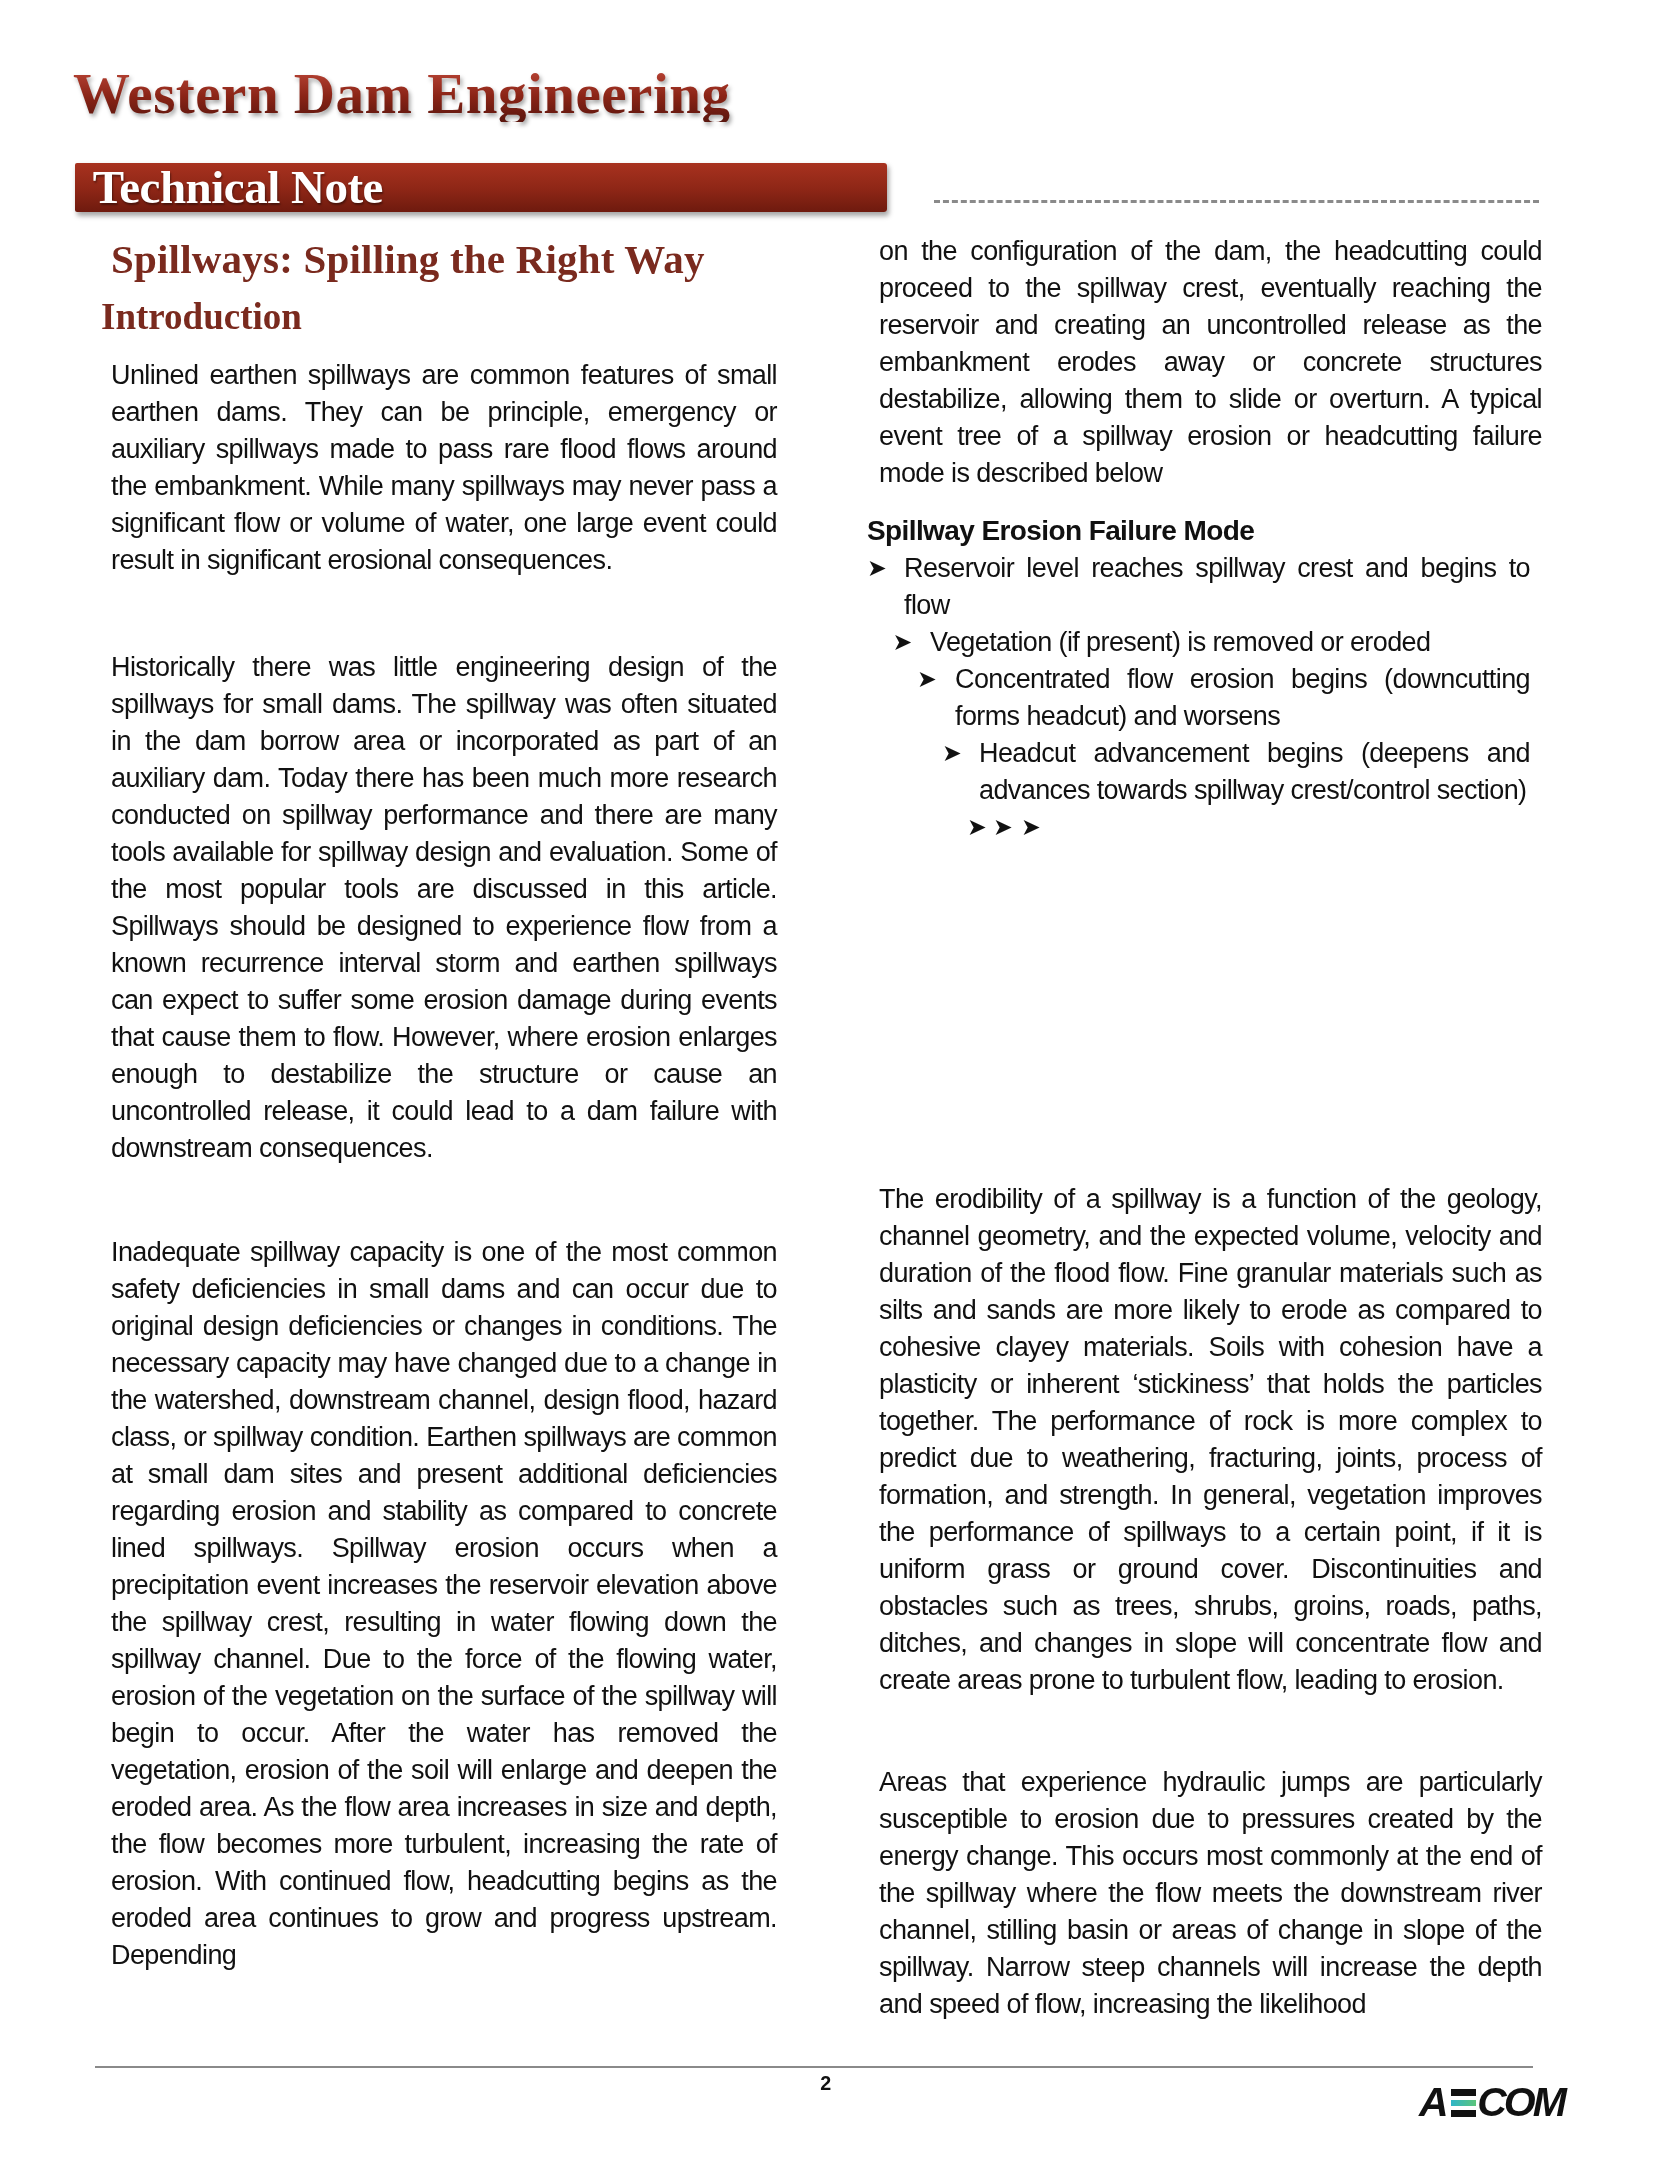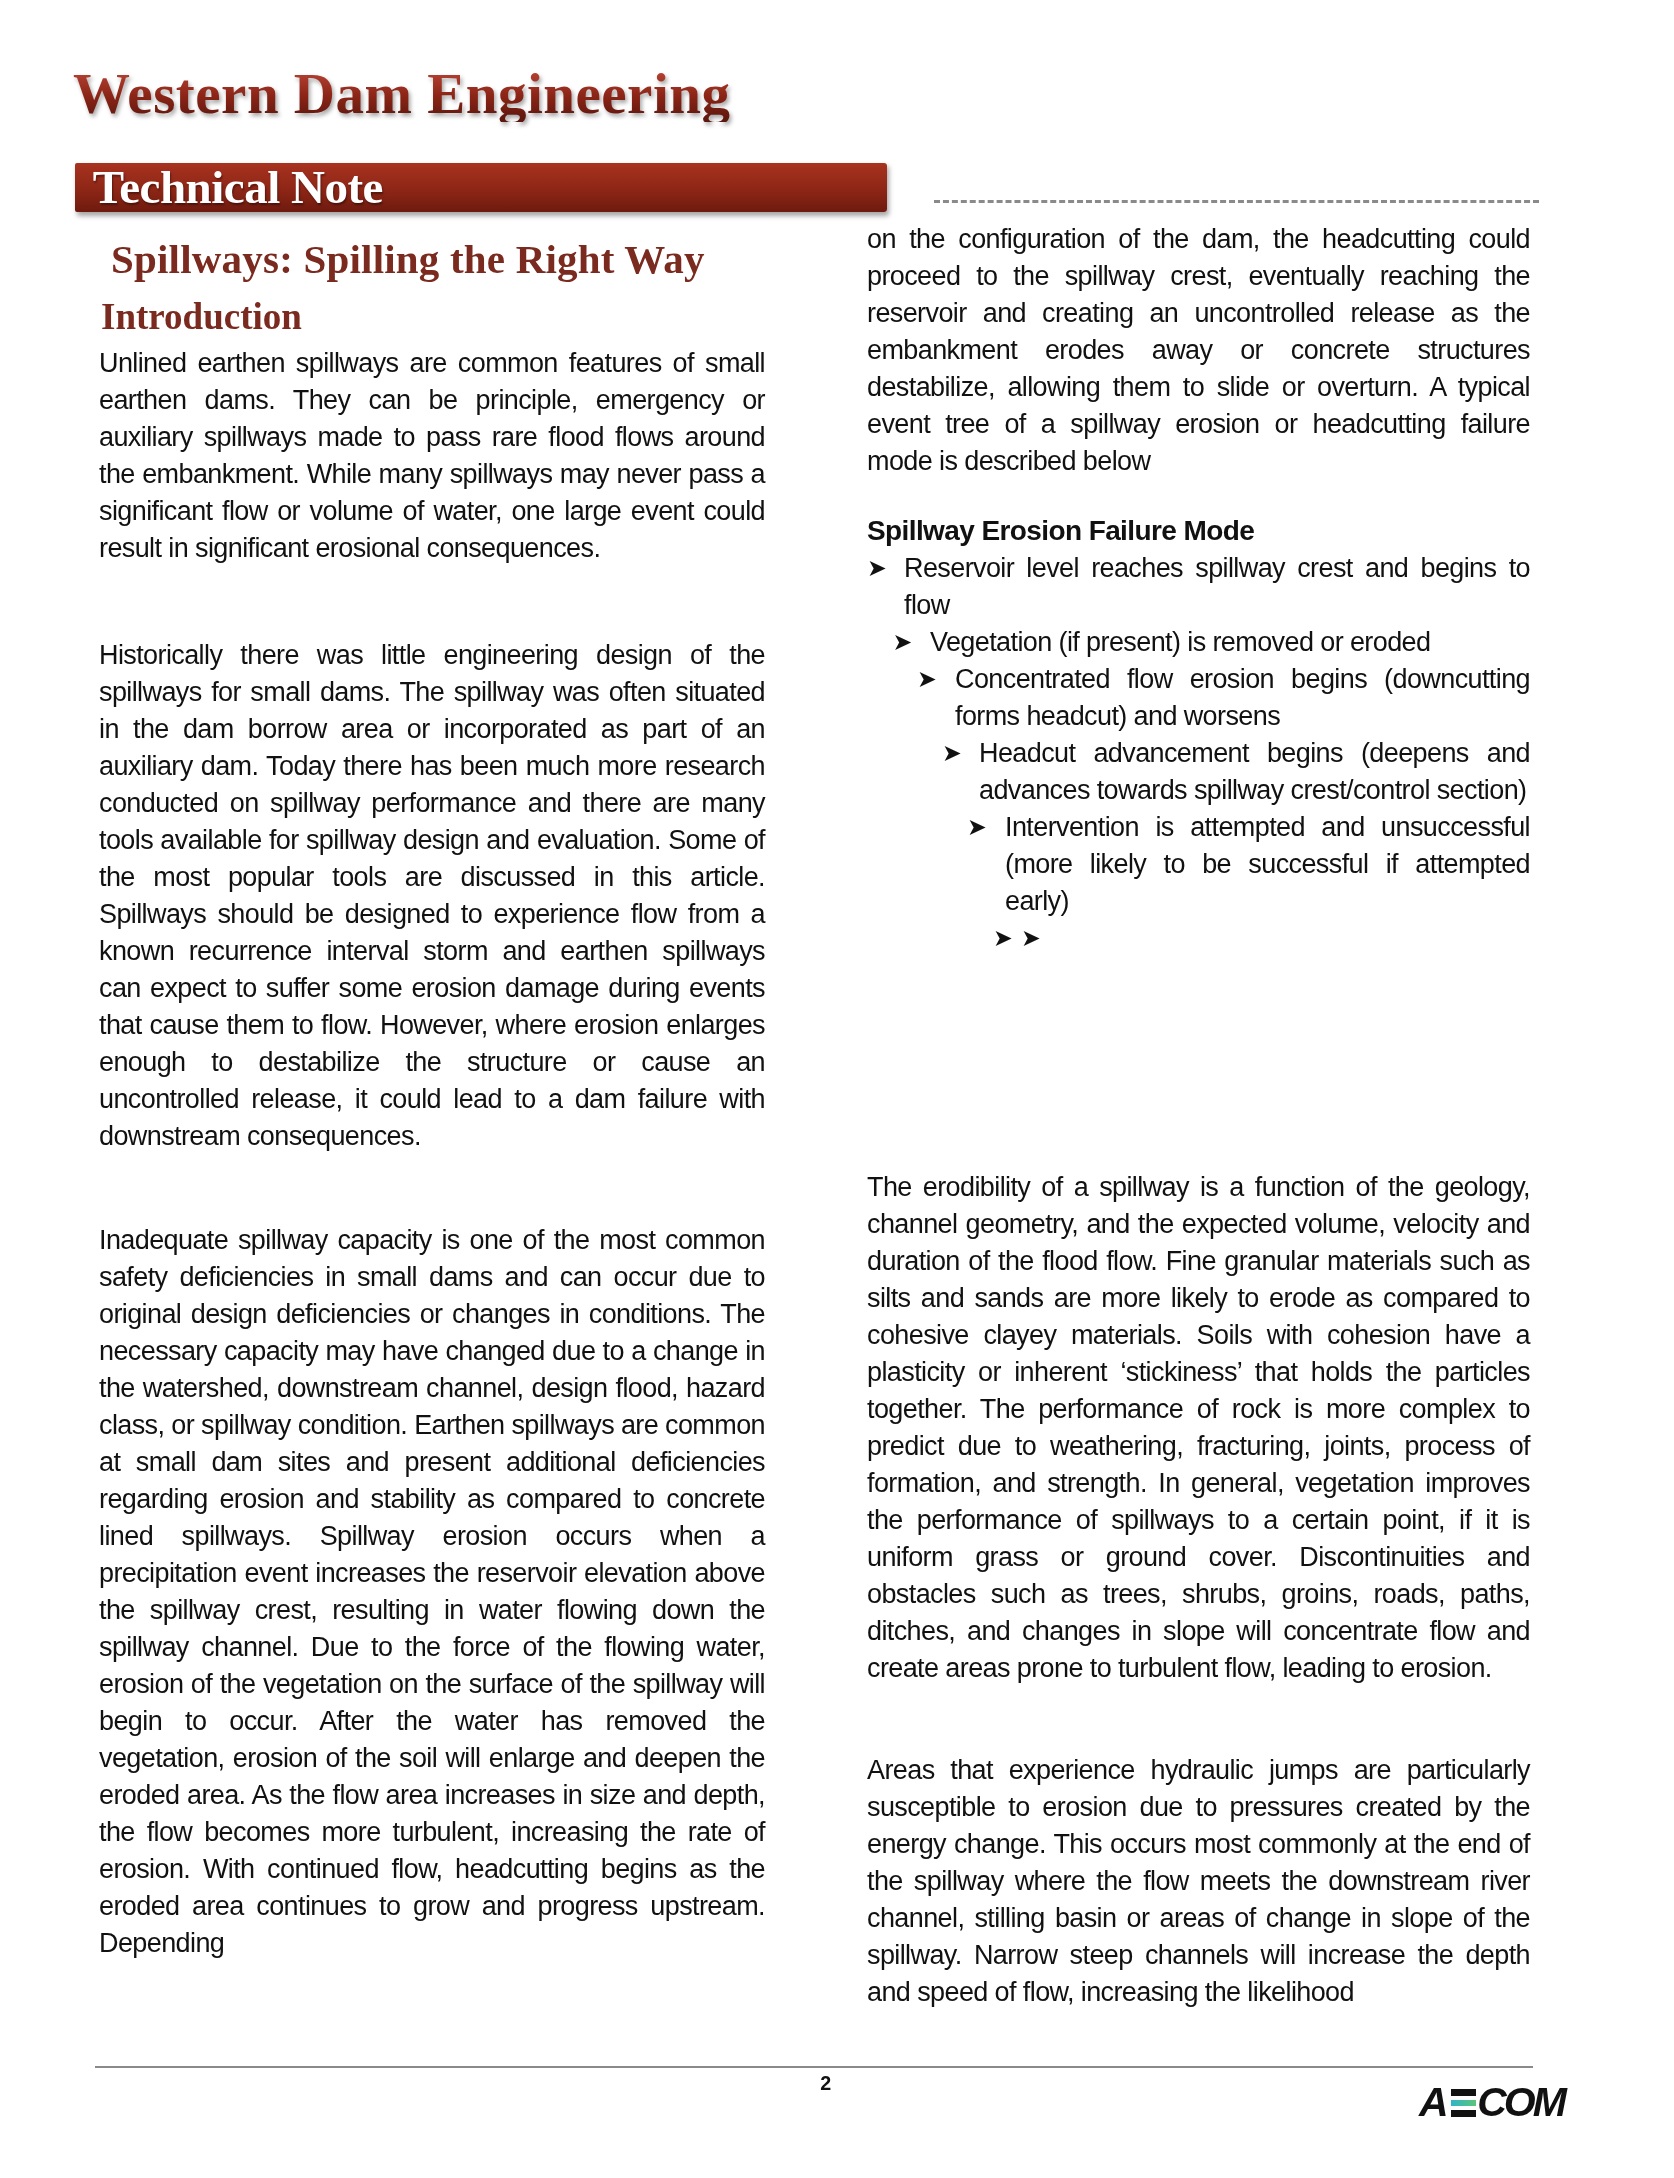--- a/index.html
+++ b/index.html
@@ -33,21 +33,21 @@
     position:absolute; left:99px; top:223px; margin:12px;
     font-family:"Liberation Serif", "DejaVu Serif", serif; font-weight:bold;
     font-size:41px; line-height:49px; color:#7a2a1e; letter-spacing:0.2px;text-align:right;
   }
   .section-heading {
     position:absolute; left:99px; top:293px; margin:2px;
     font-family:"Liberation Serif", "DejaVu Serif", serif; font-weight:bold;
     font-size:37px; line-height:43px; color:#7a2a1e;
   }
   .para {
-    position:absolute; margin:0;
+    position:absolute; margin:12px;
     font-family:"Liberation Sans", "DejaVu Sans", sans-serif;
     font-size:27px; line-height:37px; color:#111;
     text-align:justify; letter-spacing:-0.6px; word-spacing:0px;
   }
   .sub-heading {
     position:absolute; margin:0; left:867px; top:513px;
     font-family:"Liberation Sans", "DejaVu Sans", sans-serif; font-weight:bold;
     font-size:28px; line-height:36px; color:#111; letter-spacing:-0.6px;
   }
   .tree { position:absolute; left:867px; top:550px; width:663px; margin:0; padding:0; list-style:none; }
@@ -114,21 +114,20 @@
   <li class="tree-item" style="padding-left:88px;">
     <span class="arrow" style="left:50px;">➤</span>
     <span class="txt">Concentrated flow erosion begins (downcutting forms headcut) and worsens</span>
   </li>
   <li class="tree-item" style="padding-left:112px;">
     <span class="arrow" style="left:75px;">➤</span>
     <span class="txt">Headcut advancement begins (deepens and advances towards spillway crest/control section)</span>
   </li>
   <li class="tree-item" style="padding-left:138px;">
     <span class="arrow" style="left:100px;">➤</span>
-    <span class="txt">Intervention is attempted and unsuccessful (more likely to be successful if attempted early)</span>
   </li>
   <li class="tree-item" style="padding-left:164px;">
     <span class="arrow" style="left:126px;">➤</span>
   </li>
   <li class="tree-item" style="padding-left:191px;">
     <span class="arrow" style="left:154px;">➤</span>
   </li>
 </ul>
 
 <p class="para" style="left:867px; top:1169px; width:663px;">The erodibility of a spillway is a function of the geology, channel geometry, and the expected volume, velocity and duration of the flood flow. Fine granular materials such as silts and sands are more likely to erode as compared to cohesive clayey materials. Soils with cohesion have a plasticity or inherent ‘stickiness’ that holds the particles together. The performance of rock is more complex to predict due to weathering, fracturing, joints, process of formation, and strength. In general, vegetation improves the performance of spillways to a certain point, if it is uniform grass or ground cover. Discontinuities and obstacles such as trees, shrubs, groins, roads, paths, ditches, and changes in slope will concentrate flow and create areas prone to turbulent flow, leading to erosion.</p>

